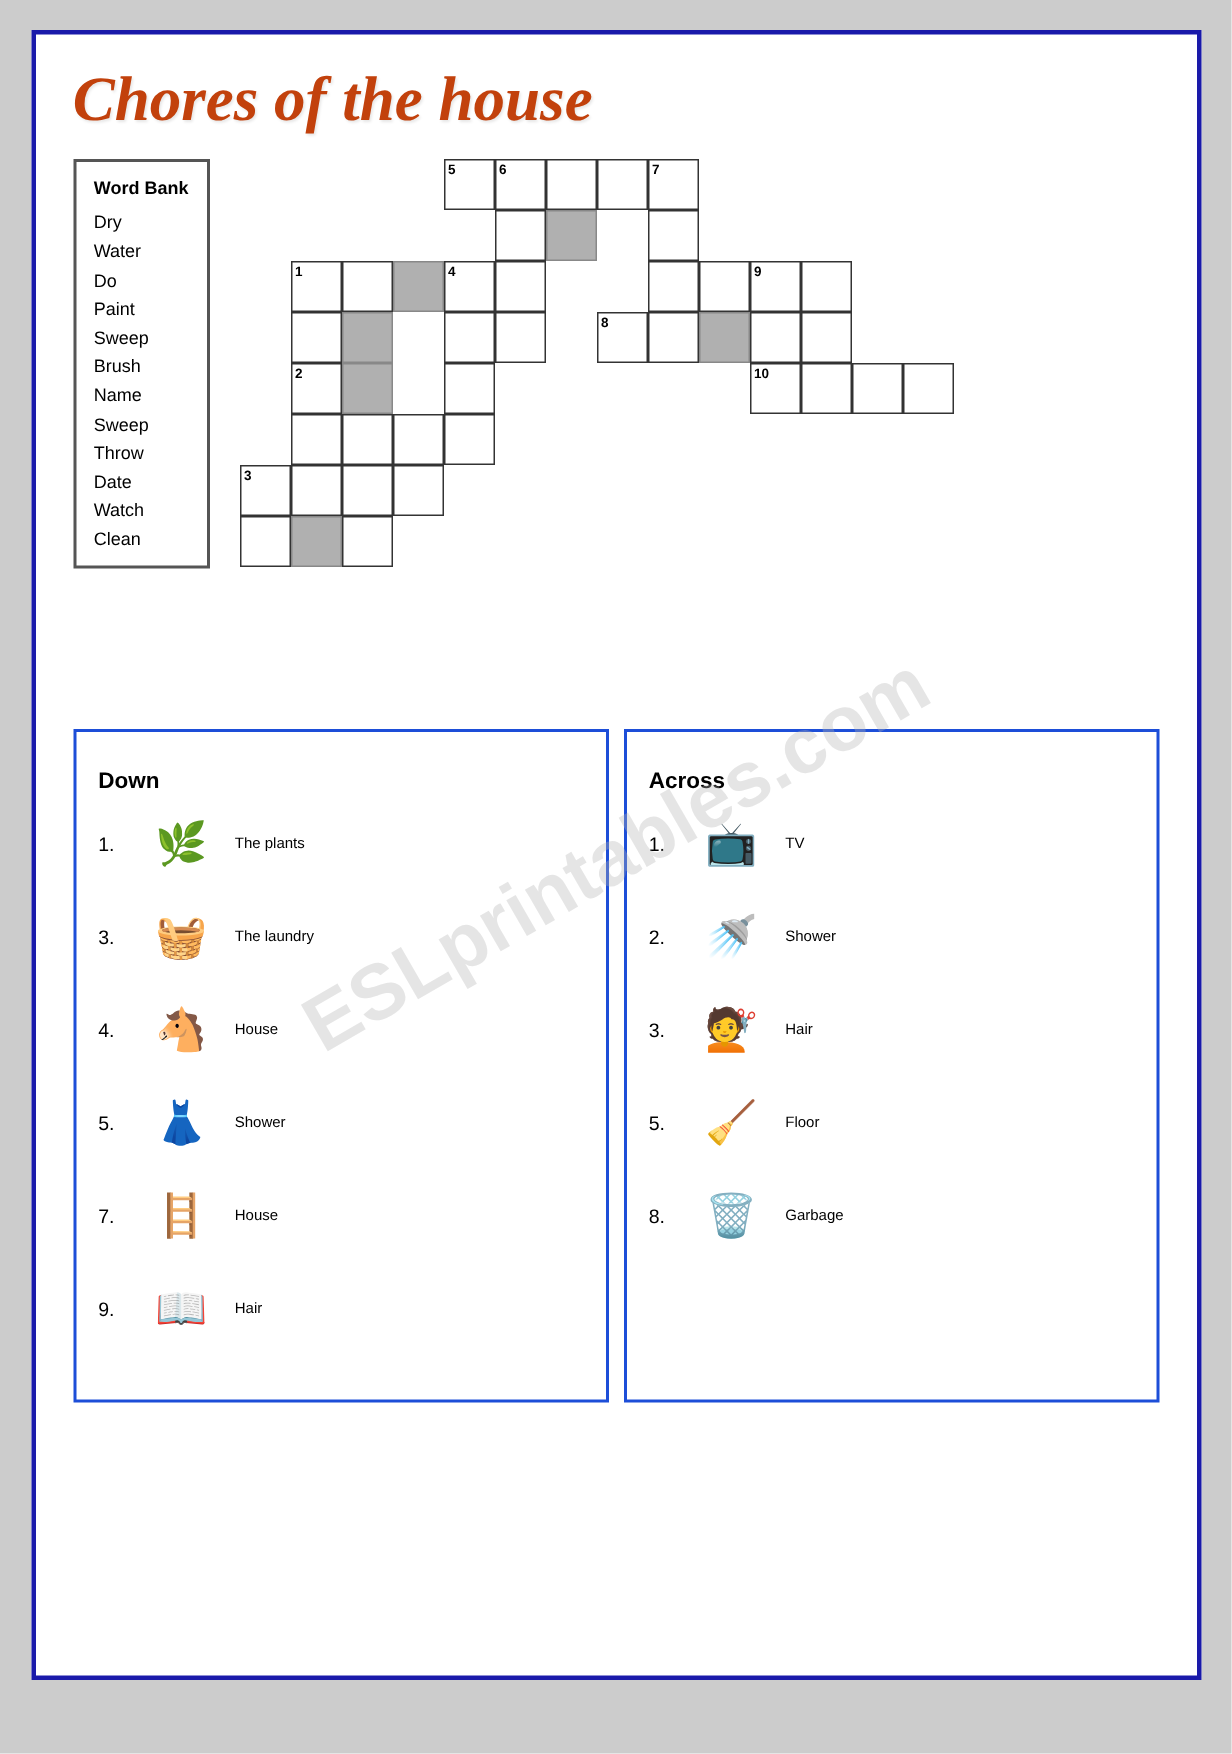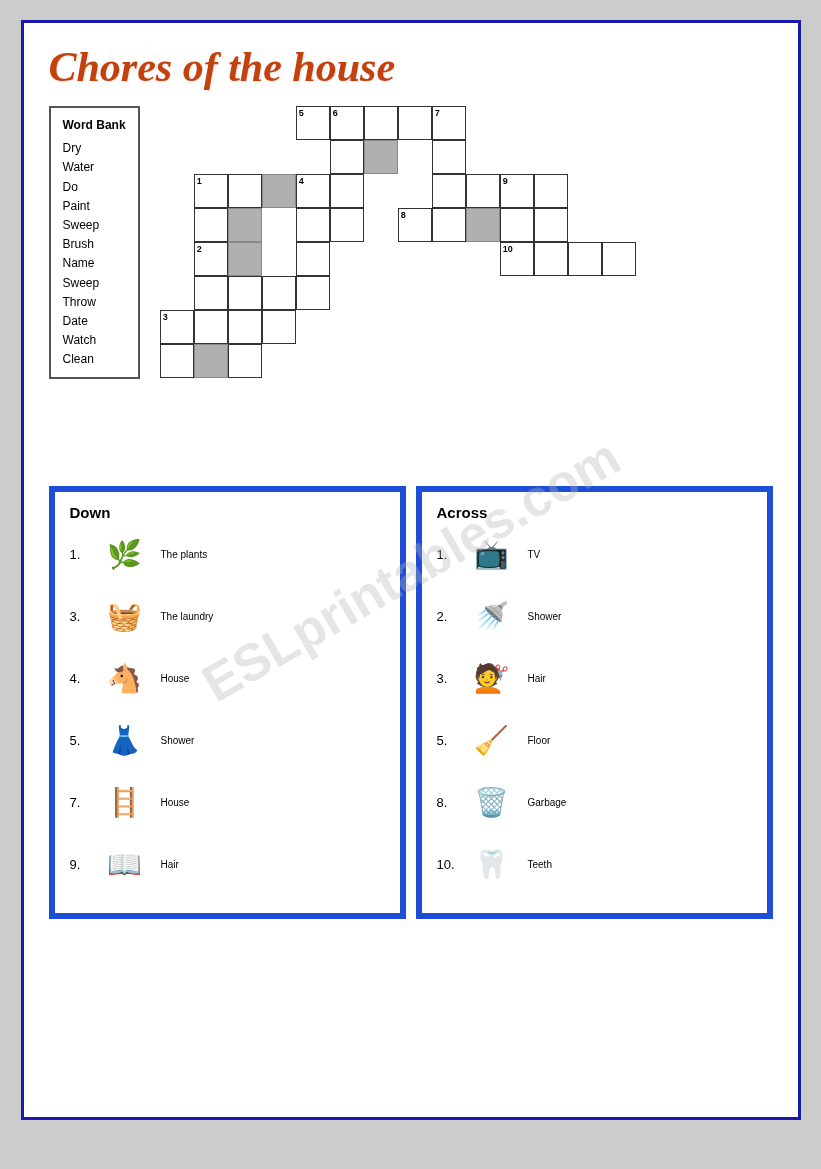--- a/index.html
+++ b/index.html
@@ -99,22 +99,22 @@
       border-color: #888;
     }
 
     
     .clues-section {
       display: flex;
       gap: 10px;
       margin-top: 10px;
     }
     .clues-box {
-      border: 6px solid #1d4ed8;
-      padding: 12px 15px;
+      border: 2px solid #1d4ed8;
+      padding: 24px 15px;
       flex: 1;
       font-size: 13px;
     }
     .clues-title {
       font-weight: bold;
       font-size: 15px;
       margin-bottom: 8px;
     }
     .clue-item {
       display: flex;
@@ -291,21 +291,16 @@
           <div class="clue-item">
             <span class="clue-number">5.</span>
             <div class="clue-img">🧹</div>
             <span class="clue-text">Floor</span>
           </div>
           <div class="clue-item">
             <span class="clue-number">8.</span>
             <div class="clue-img">🗑️</div>
             <span class="clue-text">Garbage</span>
           </div>
-          <div class="clue-item">
-            <span class="clue-number">10.</span>
-            <div class="clue-img">🦷</div>
-            <span class="clue-text">Teeth</span>
-          </div>
         </div>
     </div>
   </div>
 </div>
 
 </body></html>

